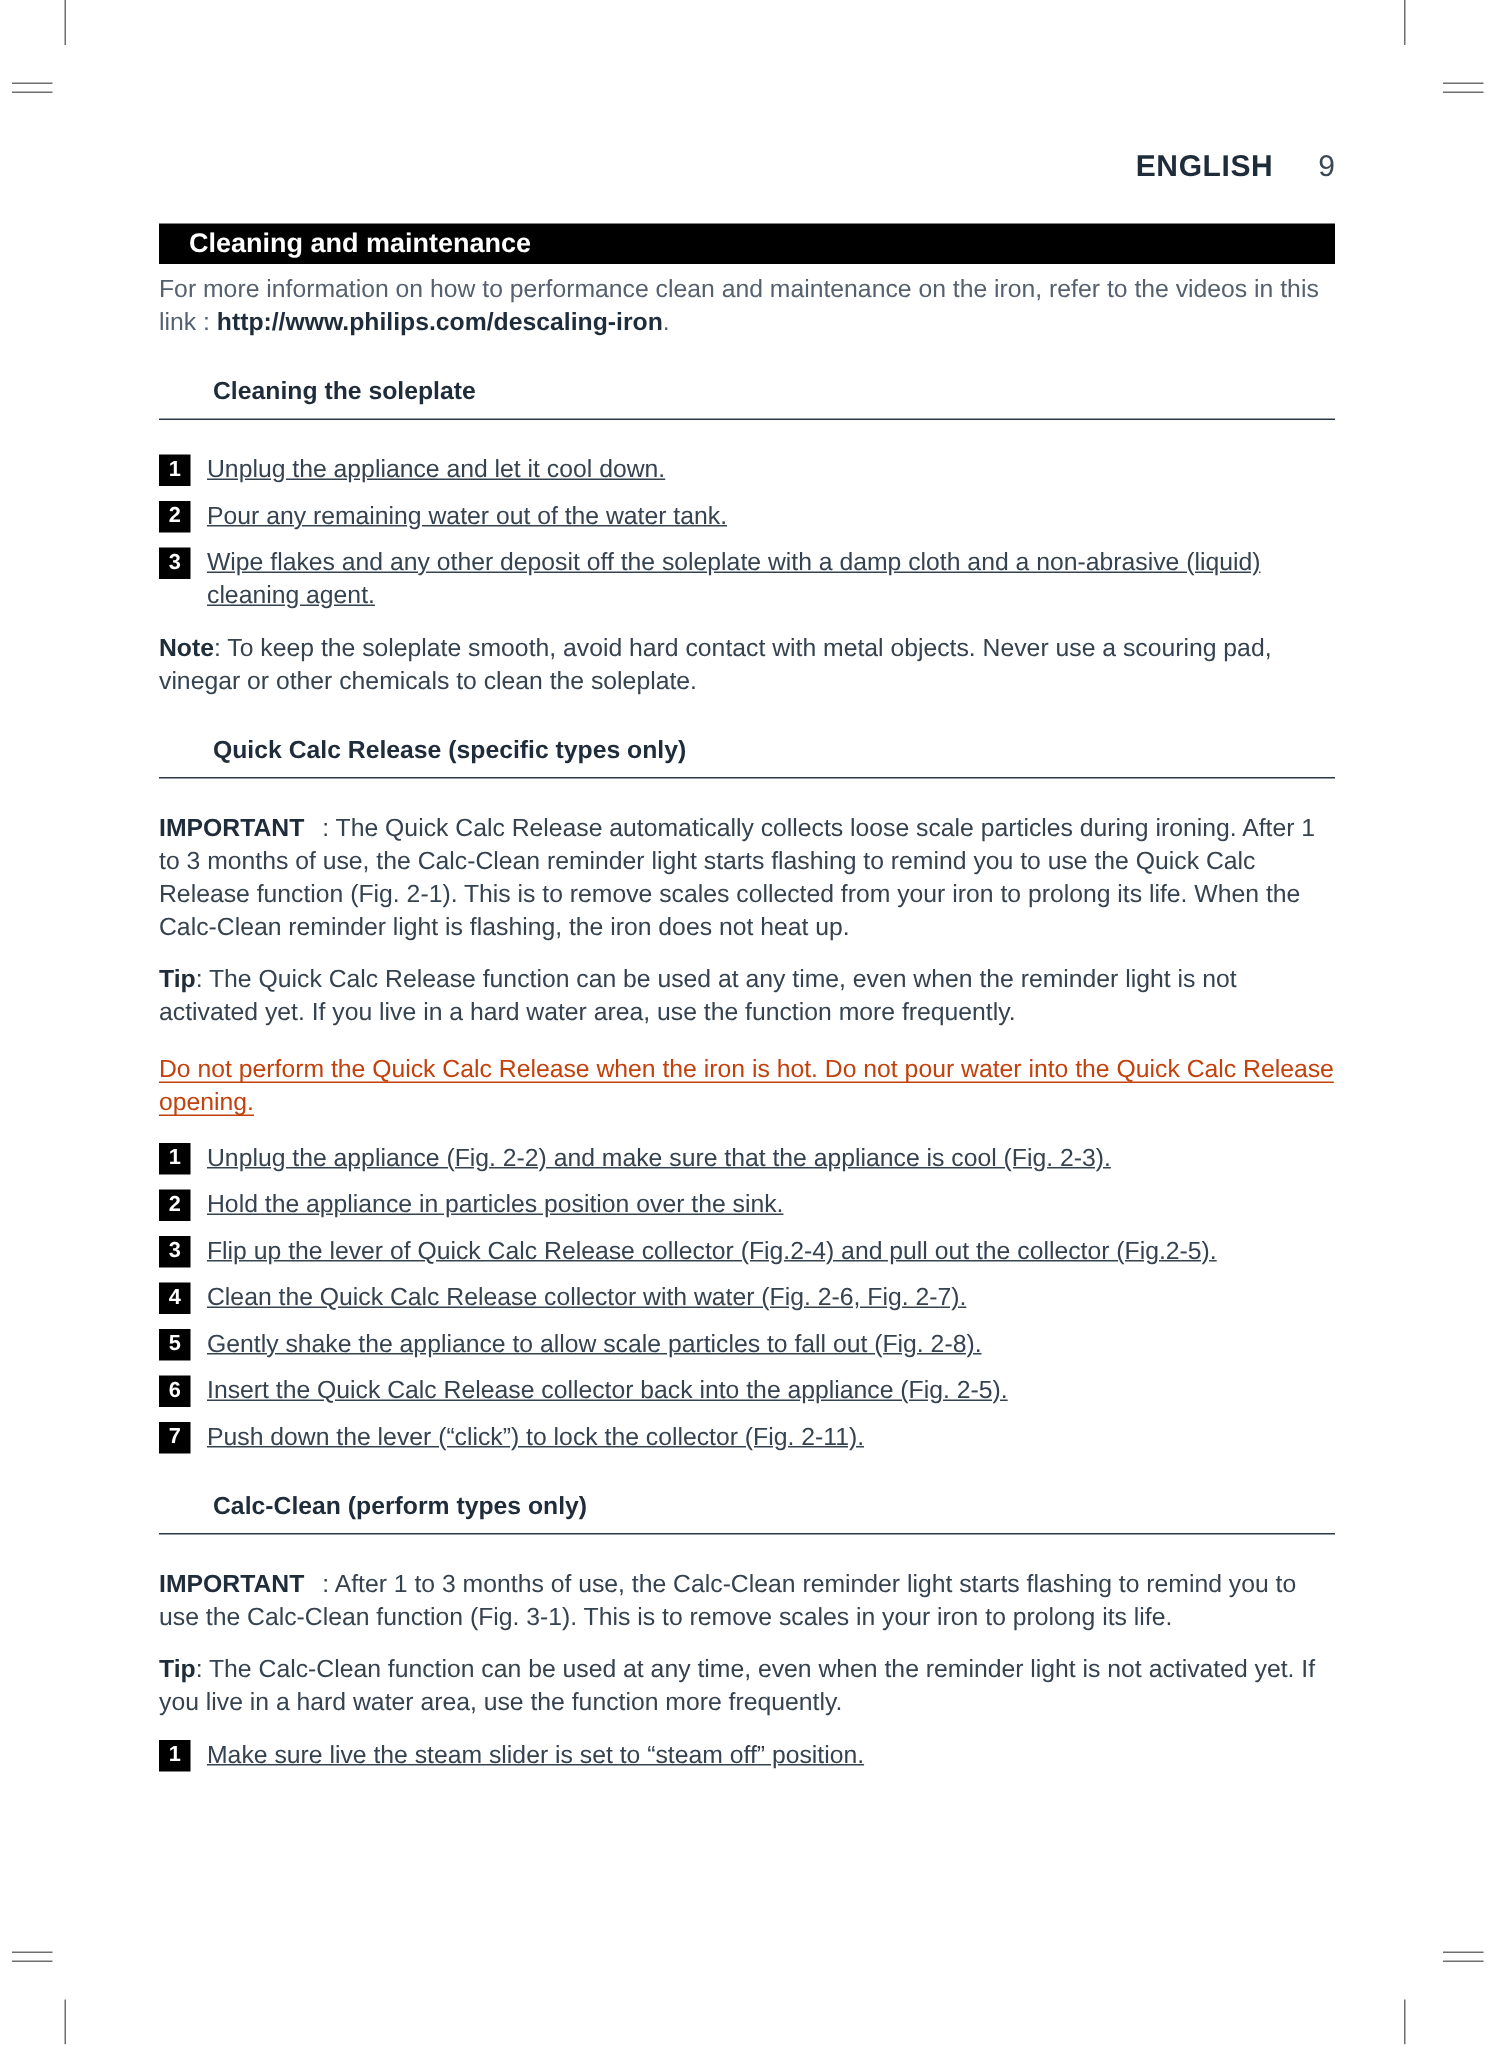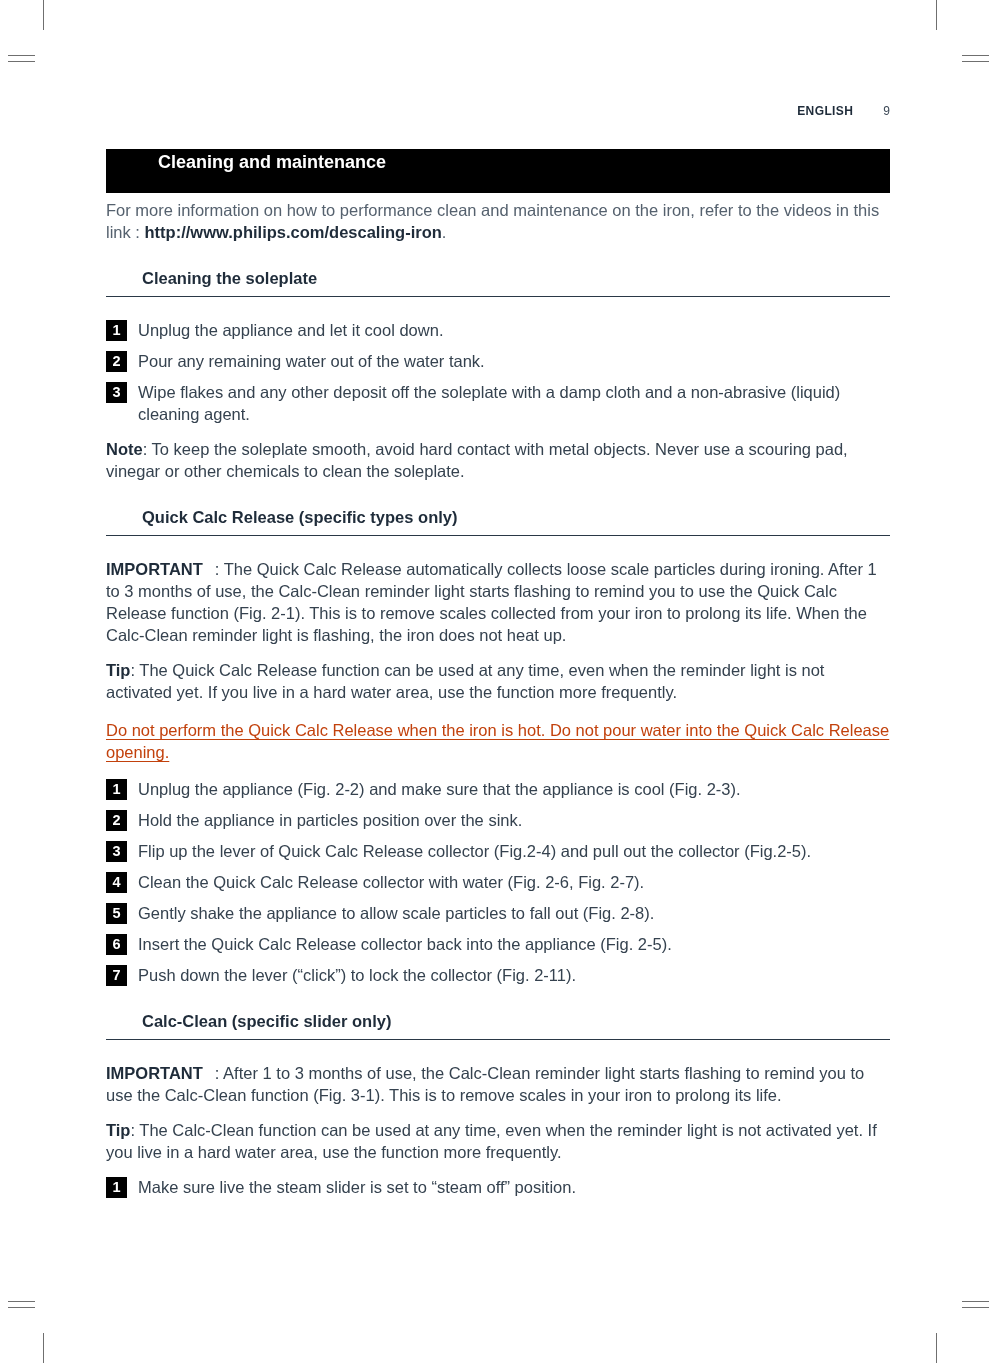--- a/index.html
+++ b/index.html
@@ -25,53 +25,53 @@
   .m-br-v  { left:936px; top:1333px;  width:1px;  height:30px; }
   .m-br-h1 { left:962px; top:1301px;  width:27px; height:1px; }
   .m-br-h2 { left:962px; top:1307px;  width:27px; height:1px; }
 
   .content {
     position:absolute; left:106px; top:100px; width:784px;
     font-size:16.5px; line-height:22px;
   }
   .page-header {
     display:flex; justify-content:flex-end; align-items:center;
-    font-size:12px;
+    font-size:20px;
   }
   .lang { font-weight:bold; letter-spacing:0.4px; color:#1f2c3a; }
   .pageno { margin-left:30px; color:#3c4856; }
 
   .title-bar {
     margin-top:27px;
     background:#000000;
     color:#ffffff;
-    height:44px; line-height:27px;
+    height:27px; line-height:27px;
     font-size:18px; font-weight:bold;
-    padding-left:52px;
+    padding-left:20px;
   }
 
   .intro { margin-top:6px; color:#55616e; }
   .intro .url { font-weight:bold; color:#1f2c3a; text-decoration:none; cursor:pointer; }
 
   h2.section-heading {
     font-size:16.5px; font-weight:bold; color:#1f2c3a;
     padding:0 0 7px 36px;
     border-bottom:1.5px solid #2a3846;
     margin:24px 0 22px 0;
   }
 
   .step { display:flex; align-items:flex-start; margin:0 0 9px 0; }
   .badge {
     flex:0 0 21px; width:21px; height:21px;
     background:#000000; color:#ffffff;
     font-size:14.5px; font-weight:bold;
     text-align:center; line-height:21px;
     margin-right:11px; margin-top:1px;
   }
-  .step-text { flex:1; color:#35424f; }
+  .step-text { flex:1; color:#35424f;text-decoration:underline; }
 
   .para { margin:13px 0; color:#35424f; }
   .para .label { font-weight:bold; color:#1f2c3a; }
   .para.important .body-text { color:#35424f;margin-left:12px; }
 
   .warning {
     margin:16px 0 15px 0;
     color:#c2410c;
     text-decoration:underline;
     text-decoration-thickness:1px;
@@ -162,21 +162,21 @@
   </div>
   <div class="step">
     <span class="badge">6</span>
     <span class="step-text">Insert the Quick Calc Release collector back into the appliance (Fig. 2-5).</span>
   </div>
   <div class="step">
     <span class="badge">7</span>
     <span class="step-text">Push down the lever (“click”) to lock the collector (Fig. 2-11).</span>
   </div>
 
-  <h2 class="section-heading">Calc-Clean (specific slider only)</h2>
+  <h2 class="section-heading">Calc-Clean (perform types only)</h2>
 
   <p class="para important">
     <span class="label">IMPORTANT</span><span class="body-text">: After 1 to 3 months of use, the Calc-Clean reminder light starts flashing to remind you to use the Calc-Clean function (Fig. 3-1). This is to remove scales in your iron to prolong its life.</span>
   </p>
 
   <p class="para">
     <span class="label">Tip</span><span class="body-text">: The Calc-Clean function can be used at any time, even when the reminder light is not activated yet. If you live in a hard water area, use the function more frequently.</span>
   </p>
 
   <div class="step">

